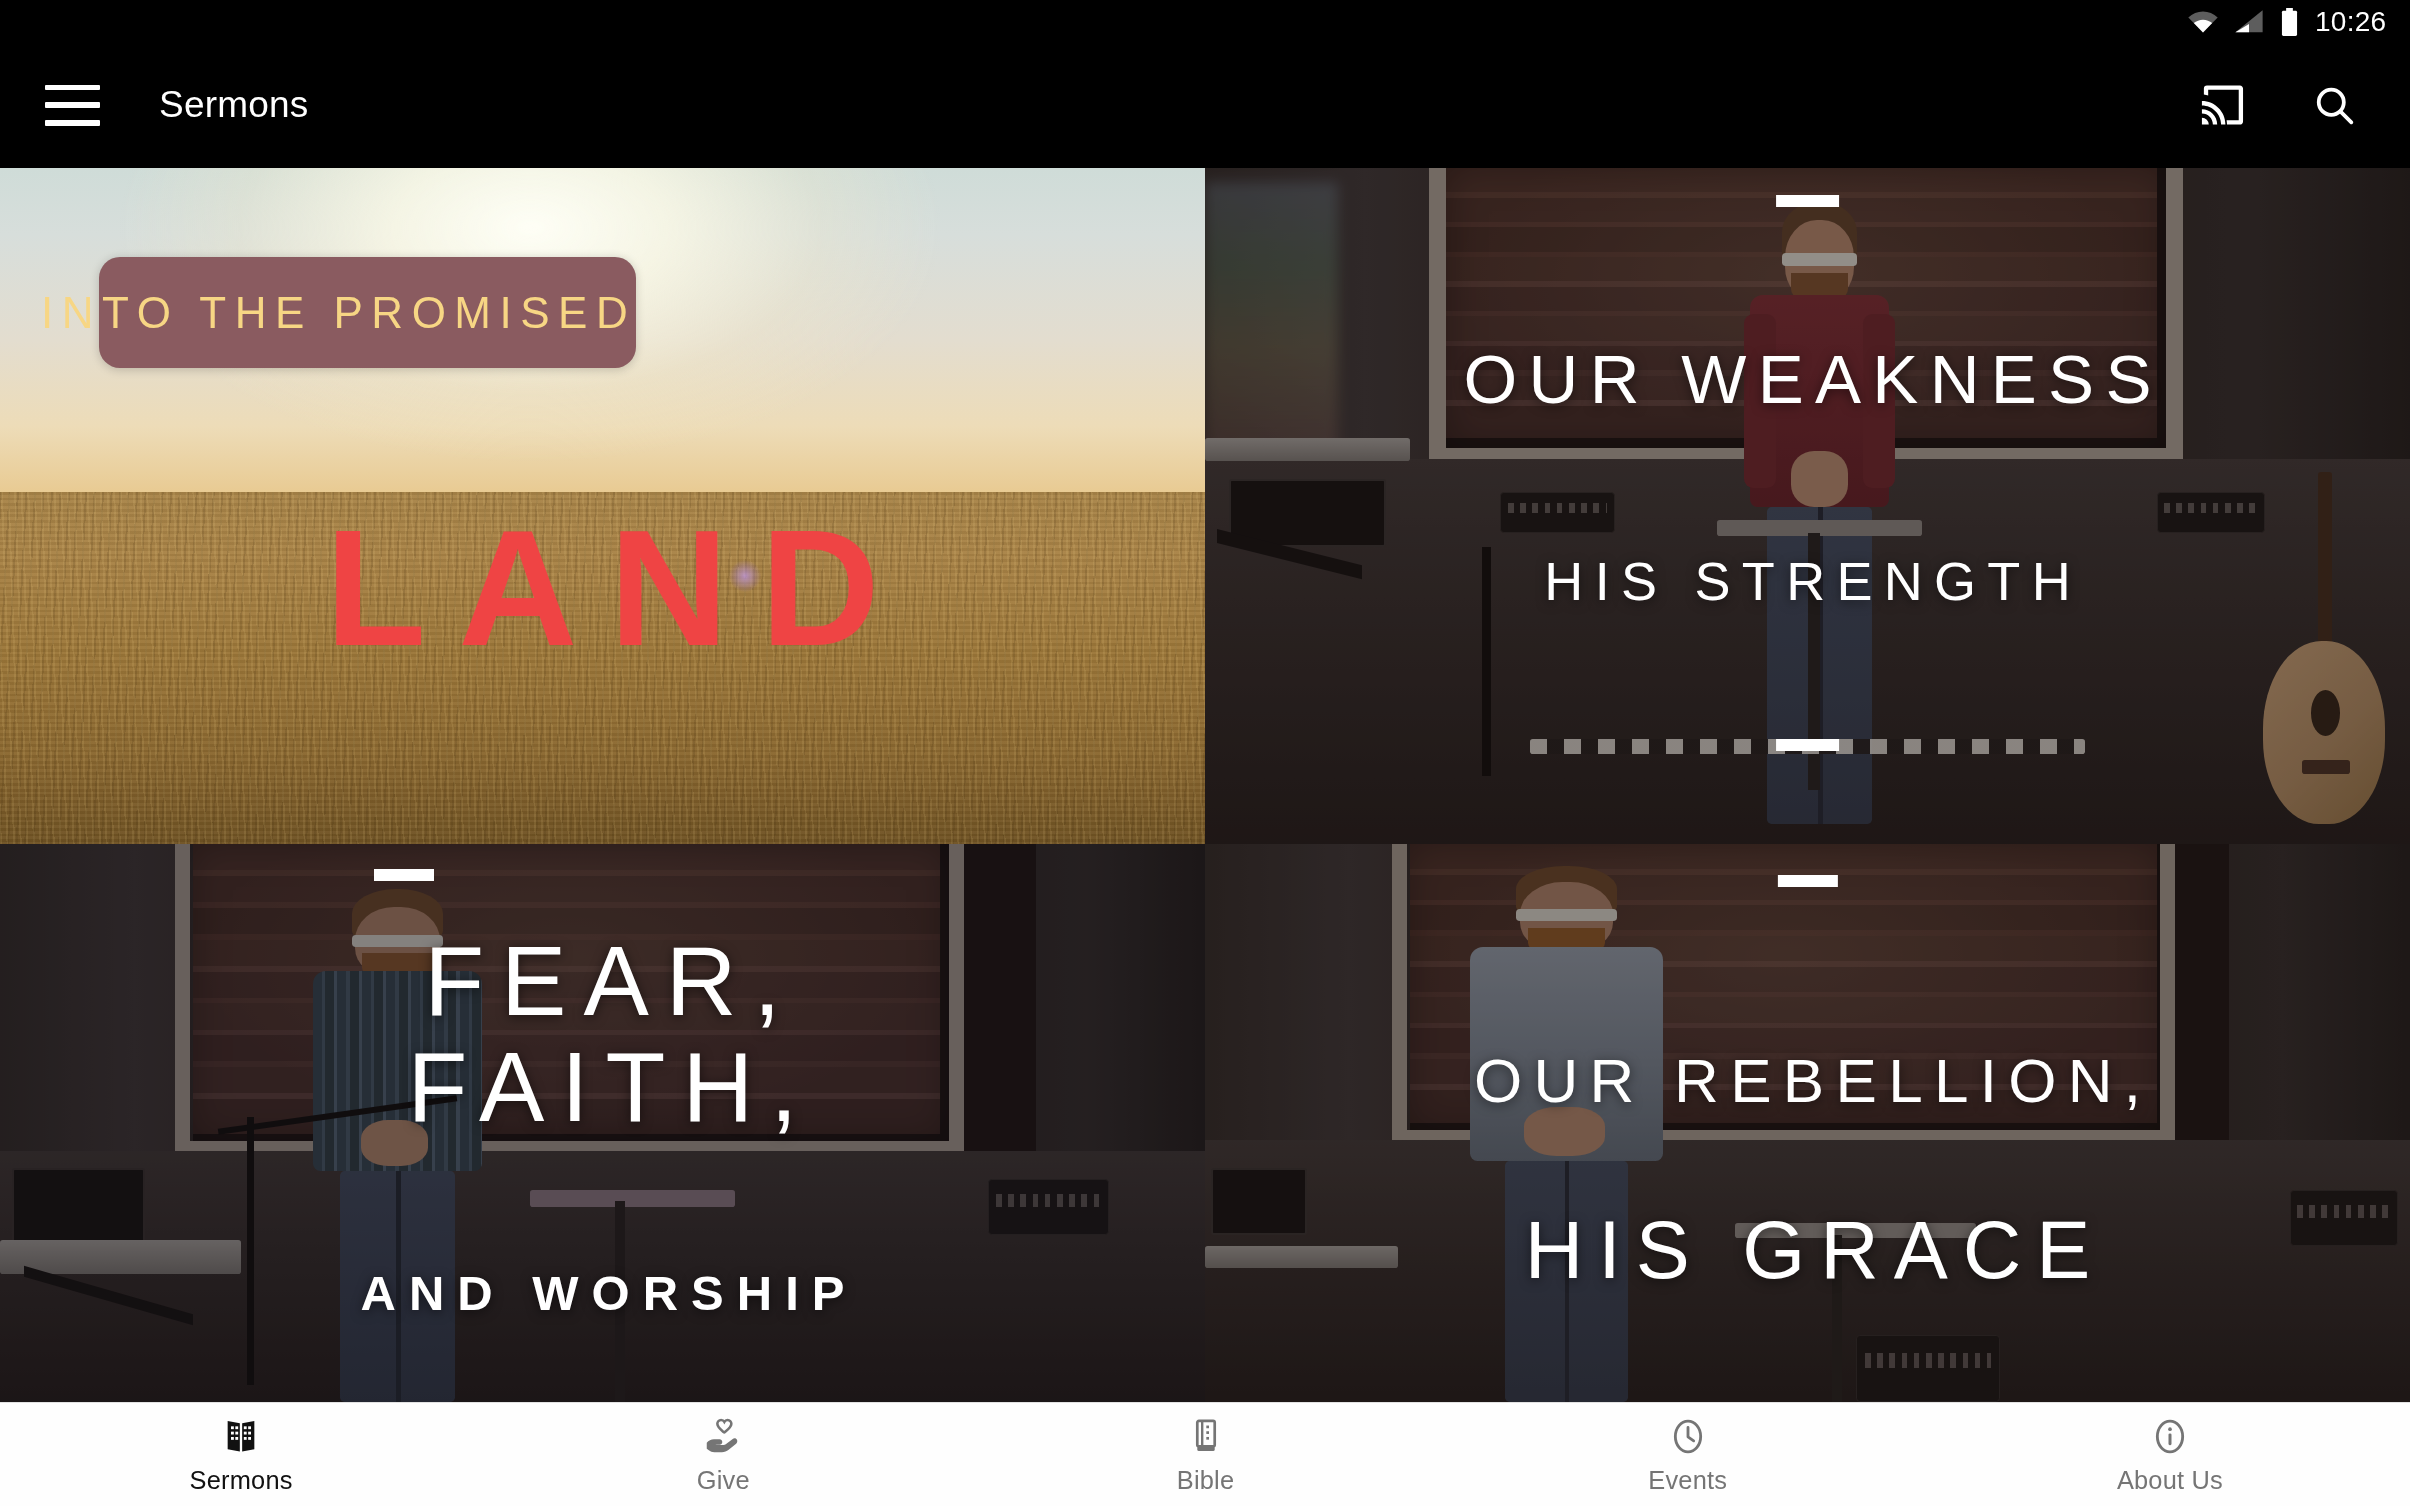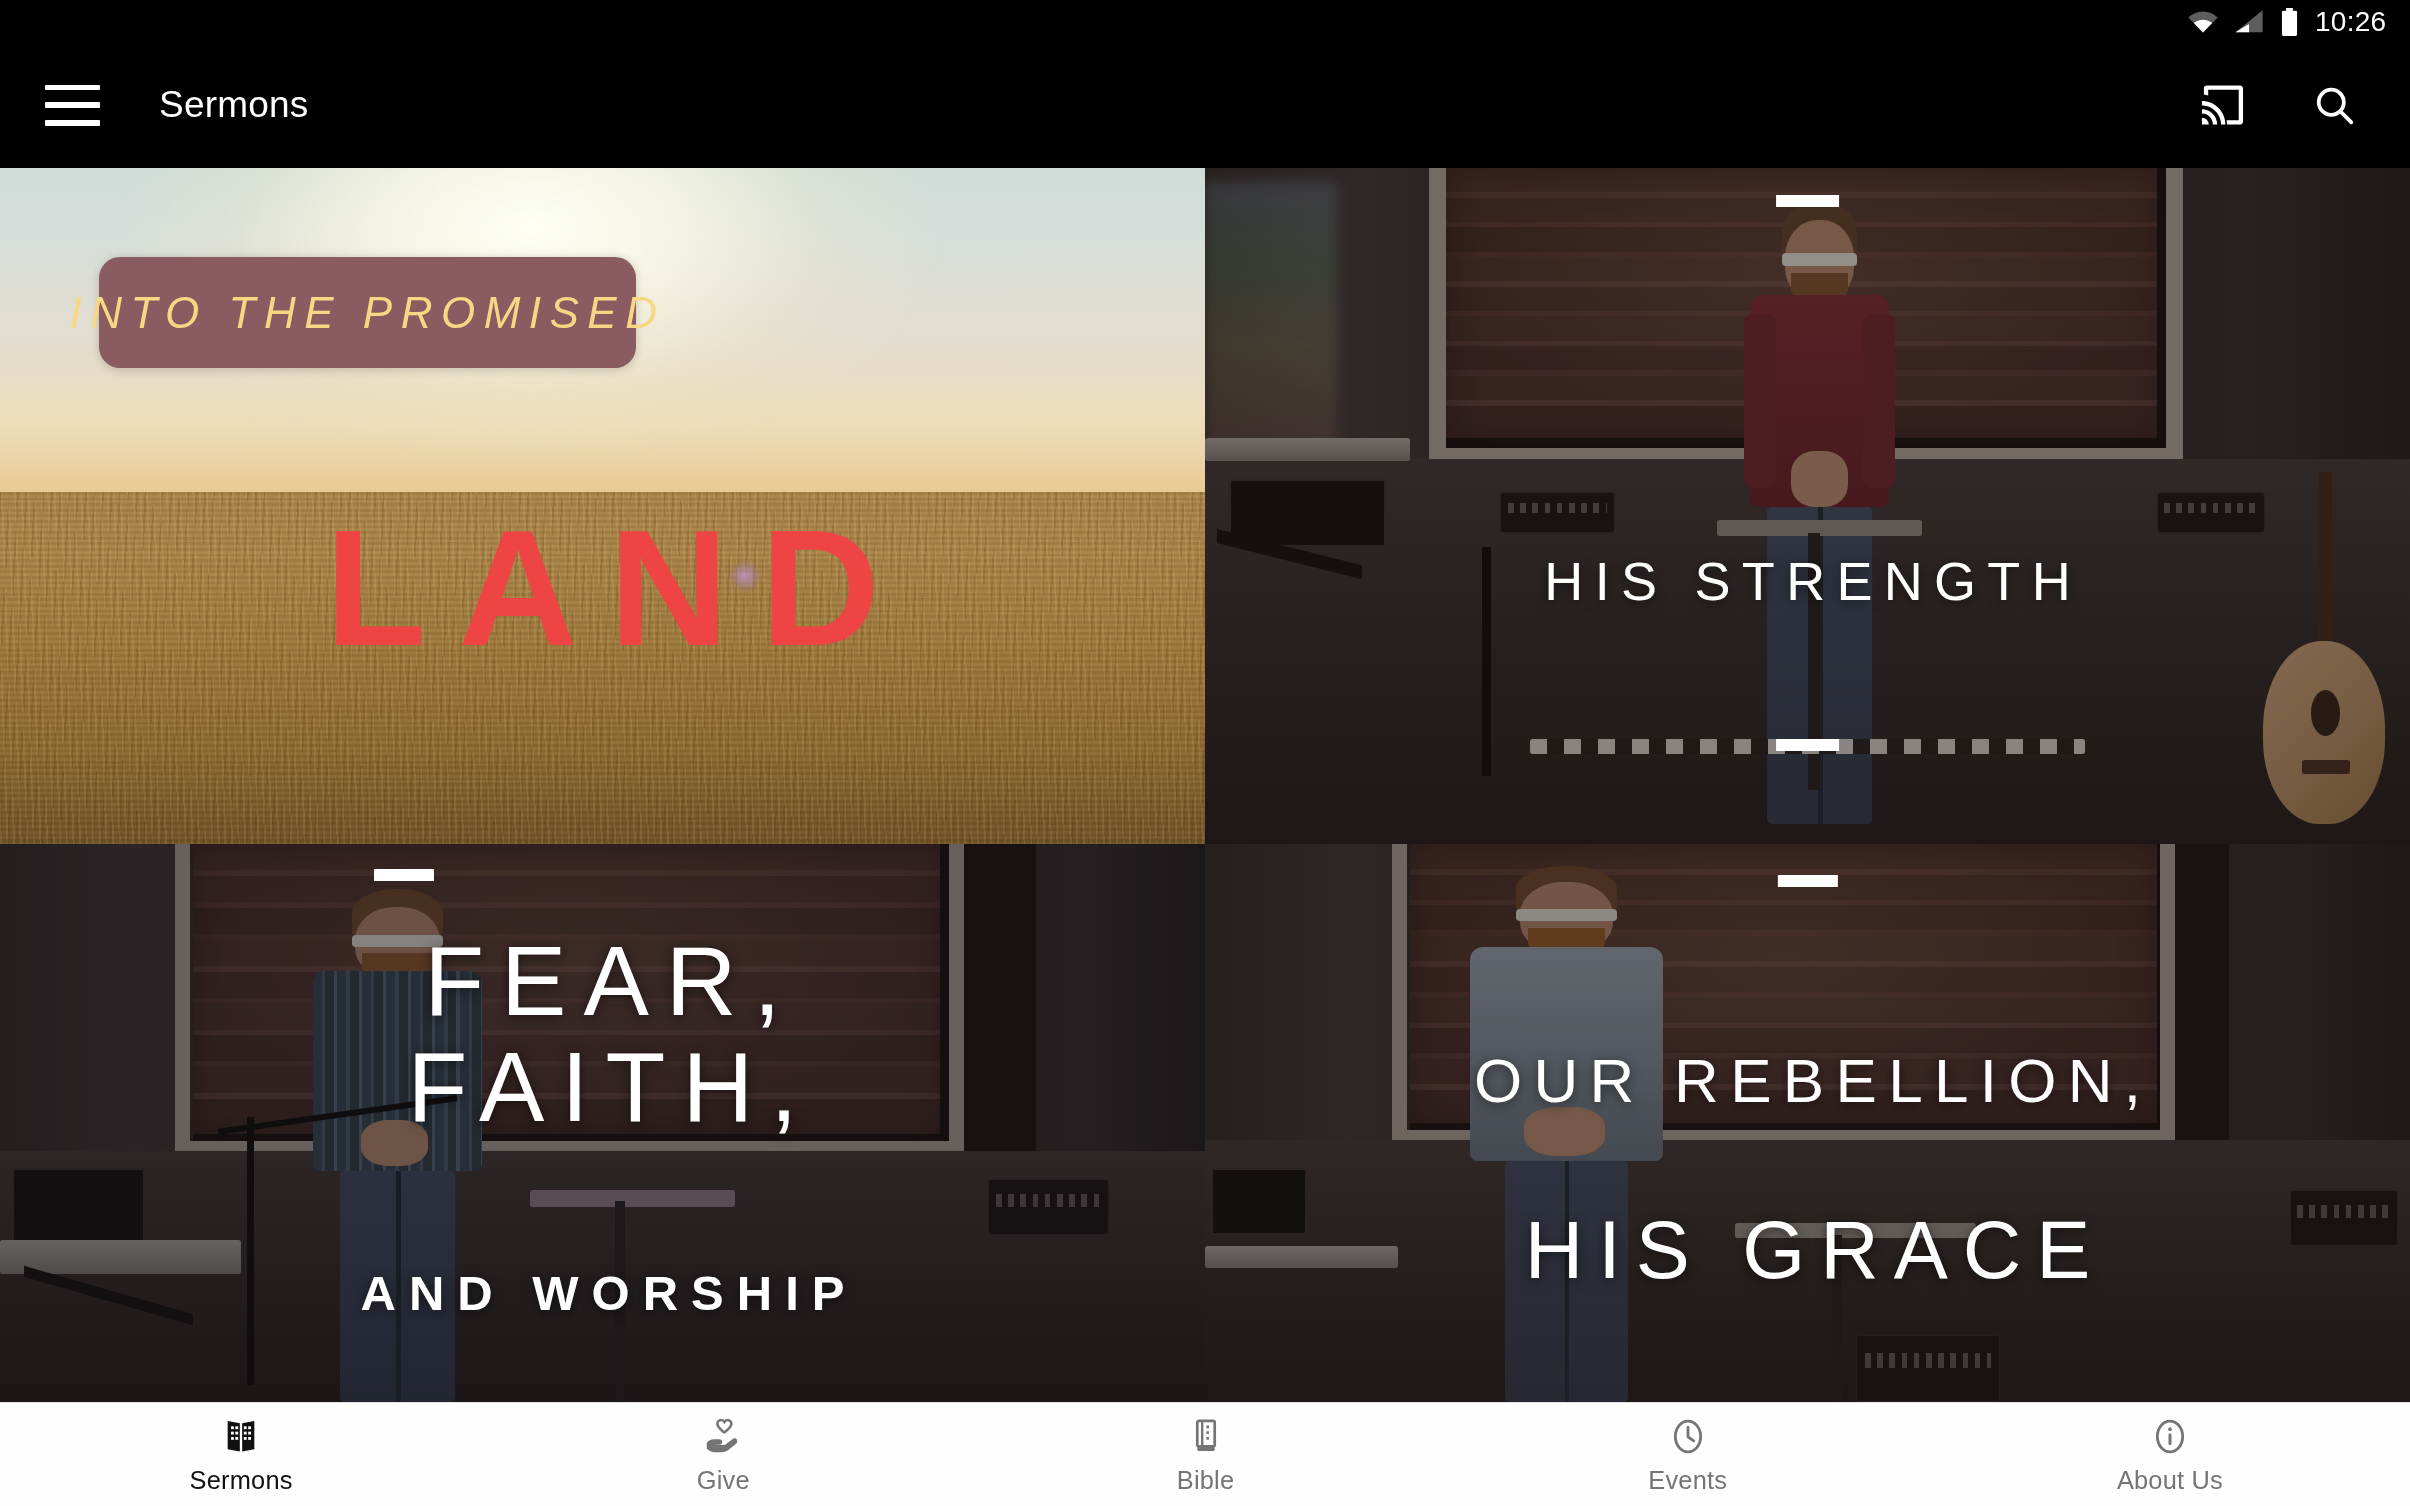--- a/index.html
+++ b/index.html
@@ -80,21 +80,21 @@
       repeating-linear-gradient(180deg, rgba(0,0,0,.05) 0 2.8px, rgba(255,255,255,.03) 2.8px 5.6px);
   }
   .flare{
     position:absolute; left:60.5%; top:58%; width:32px; height:32px; border-radius:50%;
     background:radial-gradient(circle,rgba(190,150,230,.75),rgba(150,110,200,.18) 55%,transparent 72%);
   }
   .banner{
     position:absolute; left:8.2%; top:13.2%; width:44.6%; height:16.4%;
     background:#8a5b60; border-radius:21px;
     box-shadow:0 1.9px 9.4px rgba(0,0,0,.18);
-    display:flex; align-items:center; justify-content:center;font-style:italic;
+    display:flex; align-items:center; justify-content:flex-end;
   }
   .banner span{
     color:#f7d684; font-size:44px; letter-spacing:8.5px; font-weight:300;
     white-space:nowrap; font-family:"Liberation Sans", sans-serif;
   }
   .landword{
     position:absolute; left:0; top:50%; width:100%; text-align:center;
     color:#ef4444; font-size:165px; font-weight:700; letter-spacing:32px;
     line-height:1; text-indent:32px;
     font-family:"Liberation Sans", sans-serif;
@@ -283,20 +283,21 @@
         <div class="guitar" style="right:1.5%;top:45%;width:11%;height:52%;">
           <div class="g-neck" style="left:44%;top:0;width:11%;height:56%;"></div>
           <div class="g-body" style="left:3%;top:48%;width:92%;height:52%;"></div>
           <div class="g-hole" style="left:39%;top:62%;width:22%;height:13%;"></div>
           <div class="g-bridge" style="left:32%;top:82%;width:36%;height:4%;"></div>
         </div>
 
         <div class="dimmer"></div>
 
         <div class="dash" style="top:4%;width:5.3%;height:1.7%;"></div>
+        <div class="ovtext" style="top:25.5%;font-size:69px;letter-spacing:11.3px;text-indent:11.3px;">OUR WEAKNESS</div>
         <div class="ovtext" style="top:56.5%;font-size:54px;letter-spacing:11.3px;text-indent:11.3px;">HIS STRENGTH</div>
         <div class="dash" style="top:84.5%;width:5.3%;height:1.7%;"></div>
       </div>
     </div>
 
     <div class="card c3">
       <div class="cardinner stage">
         <div class="side-l" style="width:16%;"></div>
         <div class="side-r" style="width:14%;"></div>
         <div class="wood" style="left:16%;width:62%;height:52%;"></div>

